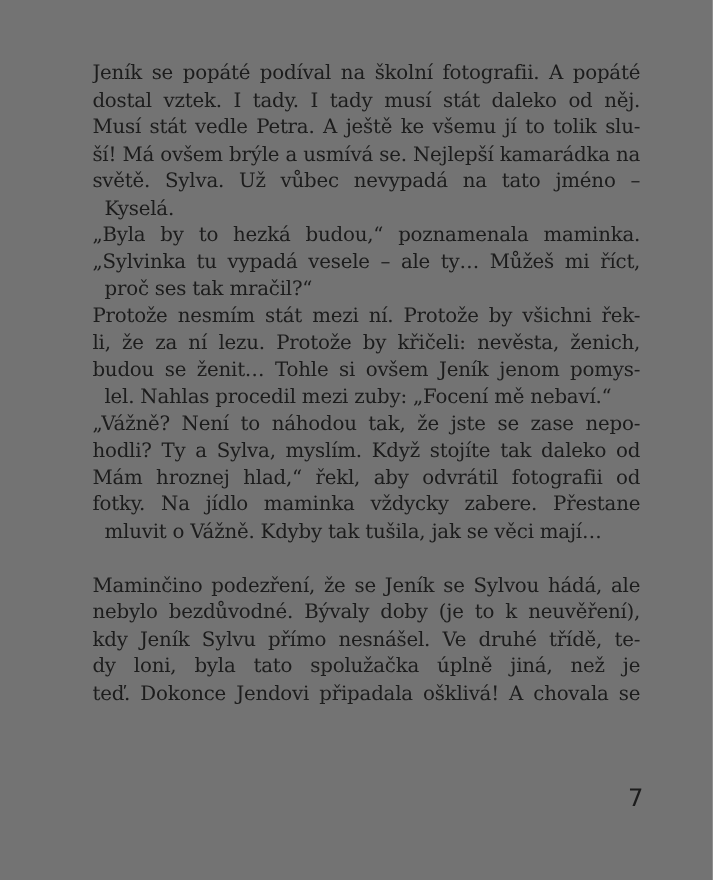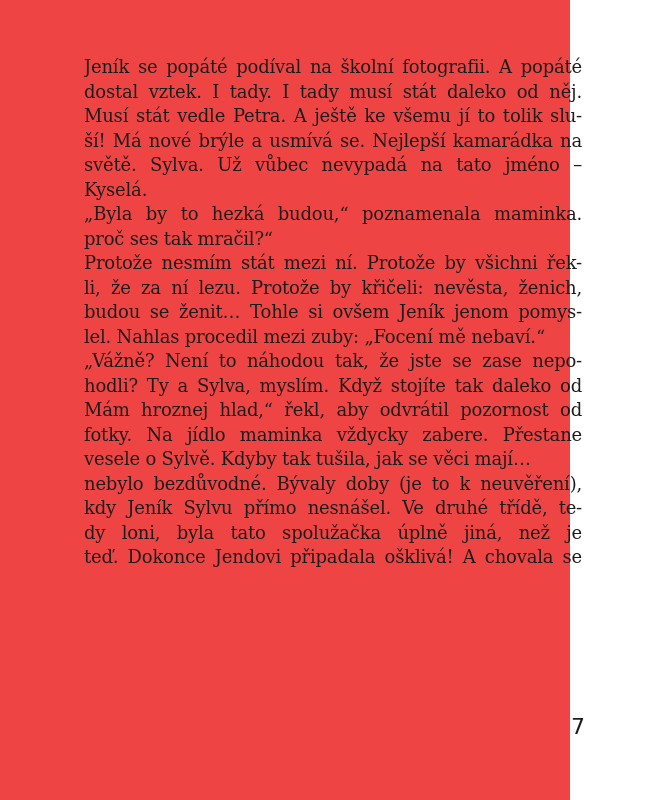--- a/index.html
+++ b/index.html
@@ -10,23 +10,23 @@
     width: 661px;
     height: 800px;
     background: #ffffff;
     position: relative;
     overflow: hidden;
     font-family: "DejaVu Serif", "Liberation Serif", serif;
   }
   .page {
     position: absolute;
     left: 0; top: 0;
-    width: 570px;
+    width: 648px;
     height: 800px;
-    background: #ef4444;
+    background: #737373;
   }
   .text-block {
     position: absolute;
     left: 84px;
     top: 55px;
     width: 498px;
     color: #1c1c1c;
     font-size: 18px;
     line-height: 24.5px;
     letter-spacing: -0.2px;
@@ -34,20 +34,21 @@
   .line {
     text-align: justify;
     text-align-last: justify;
     white-space: normal;
     height: 24.5px;
     overflow: hidden;
   }
   .line.end {
     text-align: left;
     text-align-last: left;
+    margin-left: 11px;
   }
   .line.gap {
     margin-top: 24.5px;
   }
   .page-number {
     position: absolute;
     left: 84px;
     top: 714px;
     width: 501px;
     text-align: right;
@@ -58,33 +59,35 @@
   }
 </style>
 </head>
 <body>
 
 <div class="page">
   <div class="text-block" id="text-block">
       <div class="line">Jeník se popáté podíval na školní fotografii. A popáté</div>
       <div class="line">dostal vztek. I tady. I tady musí stát daleko od něj.</div>
       <div class="line">Musí stát vedle Petra. A ještě ke všemu jí to tolik slu-</div>
-      <div class="line">ší! Má nové brýle a usmívá se. Nejlepší kamarádka na</div>
+      <div class="line">ší! Má ovšem brýle a usmívá se. Nejlepší kamarádka na</div>
       <div class="line">světě. Sylva. Už vůbec nevypadá na tato jméno –</div>
       <div class="line end">Kyselá.</div>
       <div class="line">„Byla by to hezká budou,“ poznamenala maminka.</div>
+      <div class="line">„Sylvinka tu vypadá vesele – ale ty… Můžeš mi říct,</div>
       <div class="line end">proč ses tak mračil?“</div>
       <div class="line">Protože nesmím stát mezi ní. Protože by všichni řek-</div>
       <div class="line">li, že za ní lezu. Protože by křičeli: nevěsta, ženich,</div>
       <div class="line">budou se ženit… Tohle si ovšem Jeník jenom pomys-</div>
       <div class="line end">lel. Nahlas procedil mezi zuby: „Focení mě nebaví.“</div>
       <div class="line">„Vážně? Není to náhodou tak, že jste se zase nepo-</div>
       <div class="line">hodli? Ty a Sylva, myslím. Když stojíte tak daleko od</div>
-      <div class="line">Mám hroznej hlad,“ řekl, aby odvrátil pozornost od</div>
+      <div class="line">Mám hroznej hlad,“ řekl, aby odvrátil fotografii od</div>
       <div class="line">fotky. Na jídlo maminka vždycky zabere. Přestane</div>
-      <div class="line end">vesele o Sylvě. Kdyby tak tušila, jak se věci mají…</div>
+      <div class="line end">mluvit o Vážně. Kdyby tak tušila, jak se věci mají…</div>
+      <div class="line gap">Maminčino podezření, že se Jeník se Sylvou hádá, ale</div>
       <div class="line">nebylo bezdůvodné. Bývaly doby (je to k neuvěření),</div>
       <div class="line">kdy Jeník Sylvu přímo nesnášel. Ve druhé třídě, te-</div>
       <div class="line">dy loni, byla tato spolužačka úplně jiná, než je</div>
       <div class="line">teď. Dokonce Jendovi připadala ošklivá! A chovala se</div>
     </div>
   <div class="page-number">7</div>
 </div>
 
 </body></html>

